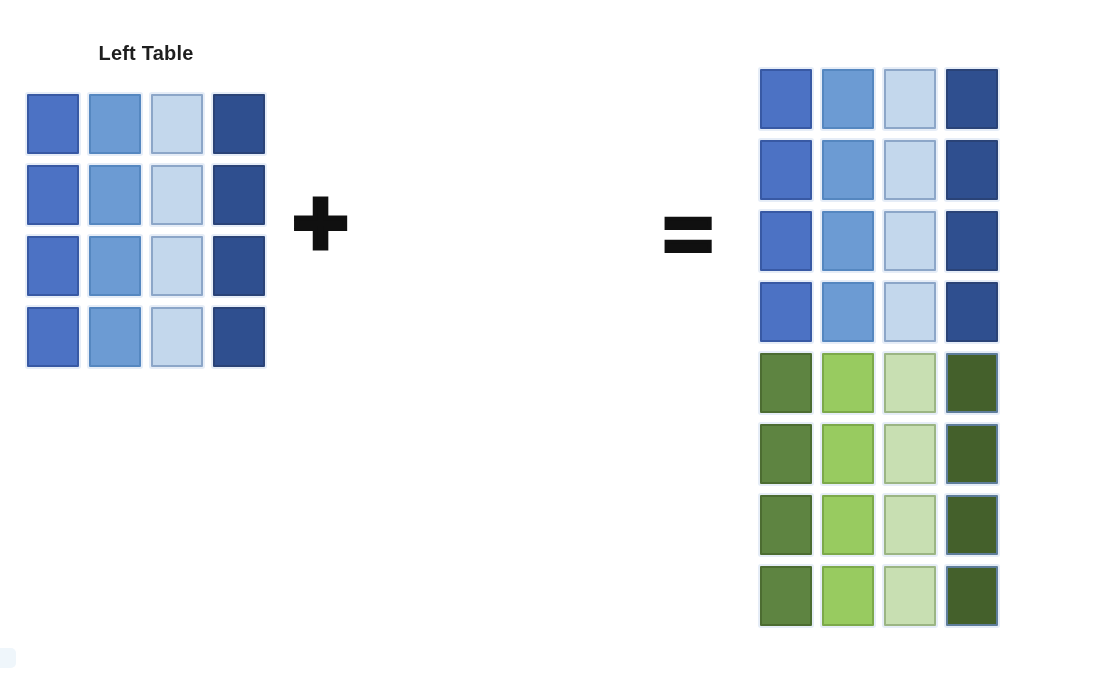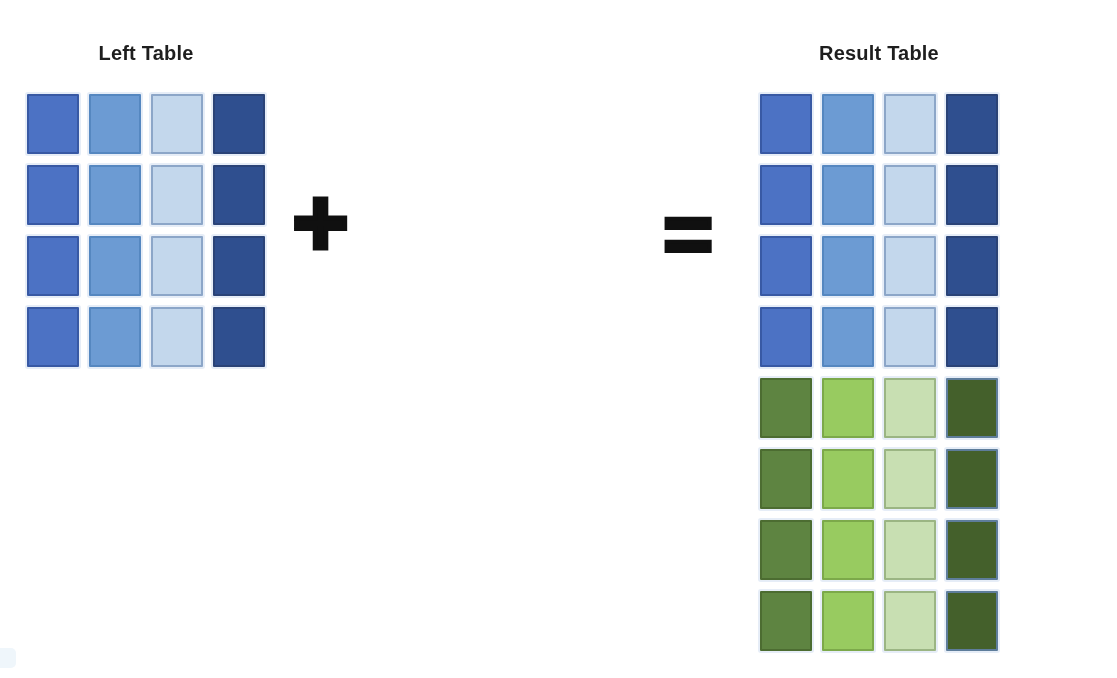--- a/index.html
+++ b/index.html
@@ -108,21 +108,20 @@
         <div class="cell" style="background: rgb(47, 79, 143); border-color: rgb(42, 67, 119);"></div>
       </div>
   </section>
 
   <div class="operator plus">+</div>
 
 
   <div class="operator equals">=</div>
 
   <section class="table-block result">
-    <div class="table-title">Result Table</div>
     <div class="grid">
         <div class="cell" style="background: rgb(76, 114, 196); border-color: rgb(56, 89, 164);"></div>
         <div class="cell" style="background: rgb(108, 155, 211); border-color: rgb(85, 135, 192);"></div>
         <div class="cell" style="background: rgb(195, 215, 236); border-color: rgb(140, 166, 200);"></div>
         <div class="cell" style="background: rgb(47, 79, 143); border-color: rgb(42, 67, 119);"></div>
         <div class="cell" style="background: rgb(76, 114, 196); border-color: rgb(56, 89, 164);"></div>
         <div class="cell" style="background: rgb(108, 155, 211); border-color: rgb(85, 135, 192);"></div>
         <div class="cell" style="background: rgb(195, 215, 236); border-color: rgb(140, 166, 200);"></div>
         <div class="cell" style="background: rgb(47, 79, 143); border-color: rgb(42, 67, 119);"></div>
         <div class="cell" style="background: rgb(76, 114, 196); border-color: rgb(56, 89, 164);"></div>

